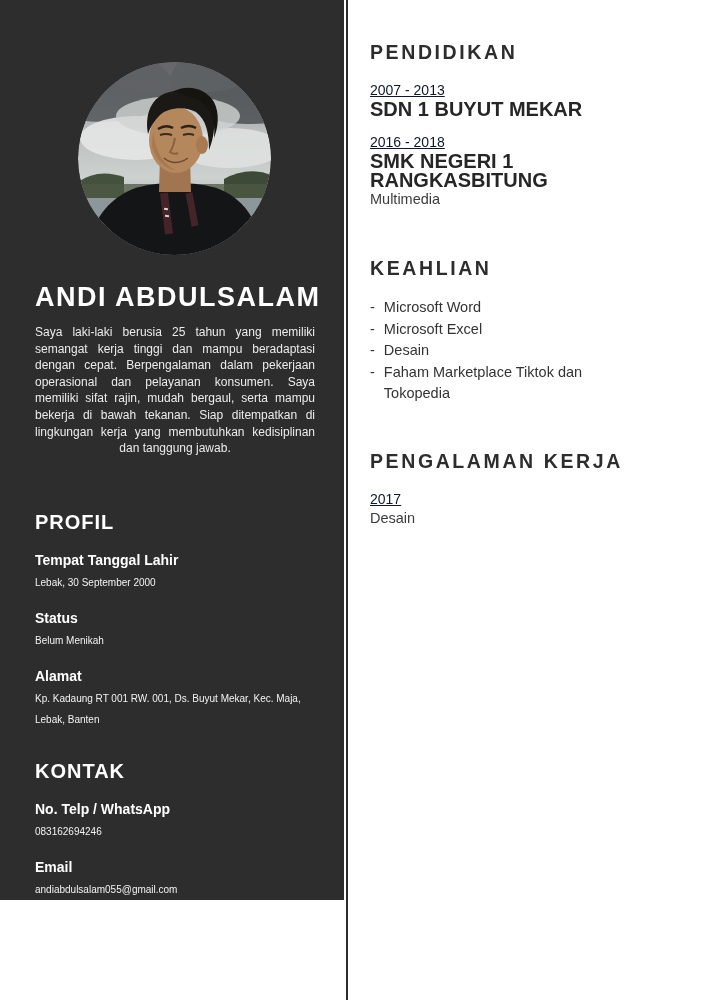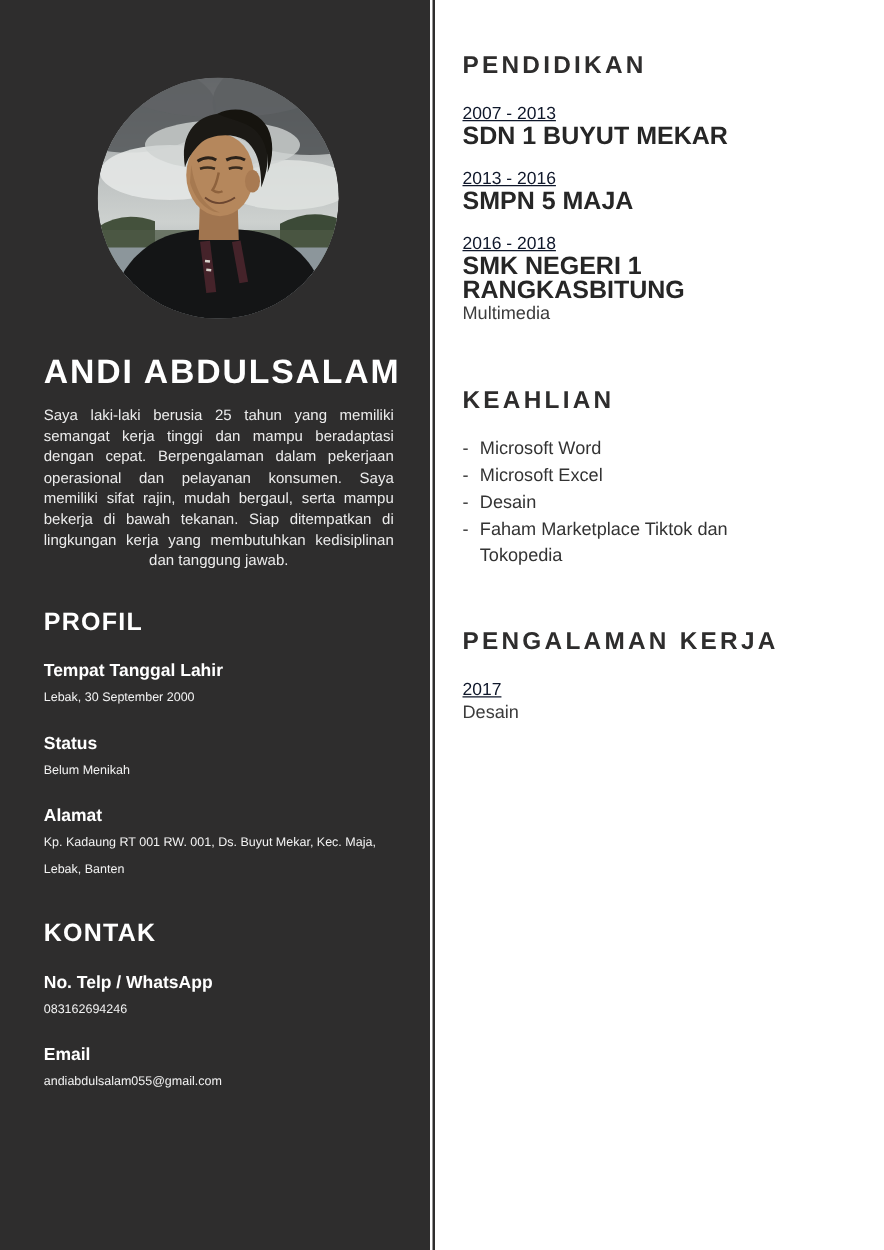--- a/index.html
+++ b/index.html
@@ -1,29 +1,29 @@
 <!DOCTYPE html>
 <html><head>
 <meta charset="utf-8">
 <style>
   html,body{margin:0;padding:0;background:#ffffff;}
   .page{position:relative;width:707px;height:1000px;background:#ffffff;
         font-family:"Liberation Sans",sans-serif;overflow:hidden;}
 
   
-  .sidebar{position:absolute;left:0;top:0;width:344px;height:1000px;
+  .sidebar{position:absolute;left:0;top:0;width:344px;height:900px;
            background:#2e2d2d;color:#ffffff;box-sizing:border-box;
            padding:0 31px 0 35px;}
   .photo-wrap{width:193px;height:193px;border-radius:50%;overflow:hidden;
               margin:62px auto 0;}
   .name{margin:27px 0 0;font-size:27px;font-weight:bold;letter-spacing:1.5px;
         text-align:center;white-space:nowrap;}
   .summary{margin:11px auto 0;width:280px;font-size:12px;line-height:16.6px;
            color:#ececec;text-align:justify;text-align-last:center;}
-  .side-section{margin-top:30px;}
+  .side-section{margin-top:54px;}
   .side-section.kontak{margin-top:30px;}
   .side-h{margin:0 0 16px;font-size:20px;font-weight:bold;letter-spacing:1px;}
   .pair{margin-bottom:15px;}
   .pair .label{font-size:14px;font-weight:bold;line-height:20px;margin-bottom:2px;}
   .pair .value{font-size:10px;line-height:21px;color:#f2f2f2;max-width:268px;}
 
   
   .divider{position:absolute;left:346px;top:0;width:2px;height:1000px;background:#2e2d2d;}
 
   
@@ -135,24 +135,20 @@
 
   <main class="main">
 
     <section>
       <h2 class="main-h">PENDIDIKAN</h2>
       <div class="edu-entry">
         <div class="period">2007 - 2013</div>
         <div class="school">SDN 1 BUYUT MEKAR</div>
       </div>
       <div class="edu-entry">
-        <div class="period">2013 - 2016</div>
-        <div class="school">SMPN 5 MAJA</div>
-      </div>
-      <div class="edu-entry">
         <div class="period">2016 - 2018</div>
         <div class="school">SMK NEGERI 1 RANGKASBITUNG</div>
         <div class="detail">Multimedia</div>
       </div>
     </section>
 
     <section class="sec-keahlian">
       <h2 class="main-h">KEAHLIAN</h2>
       <ul class="skill-list">
         <li>

